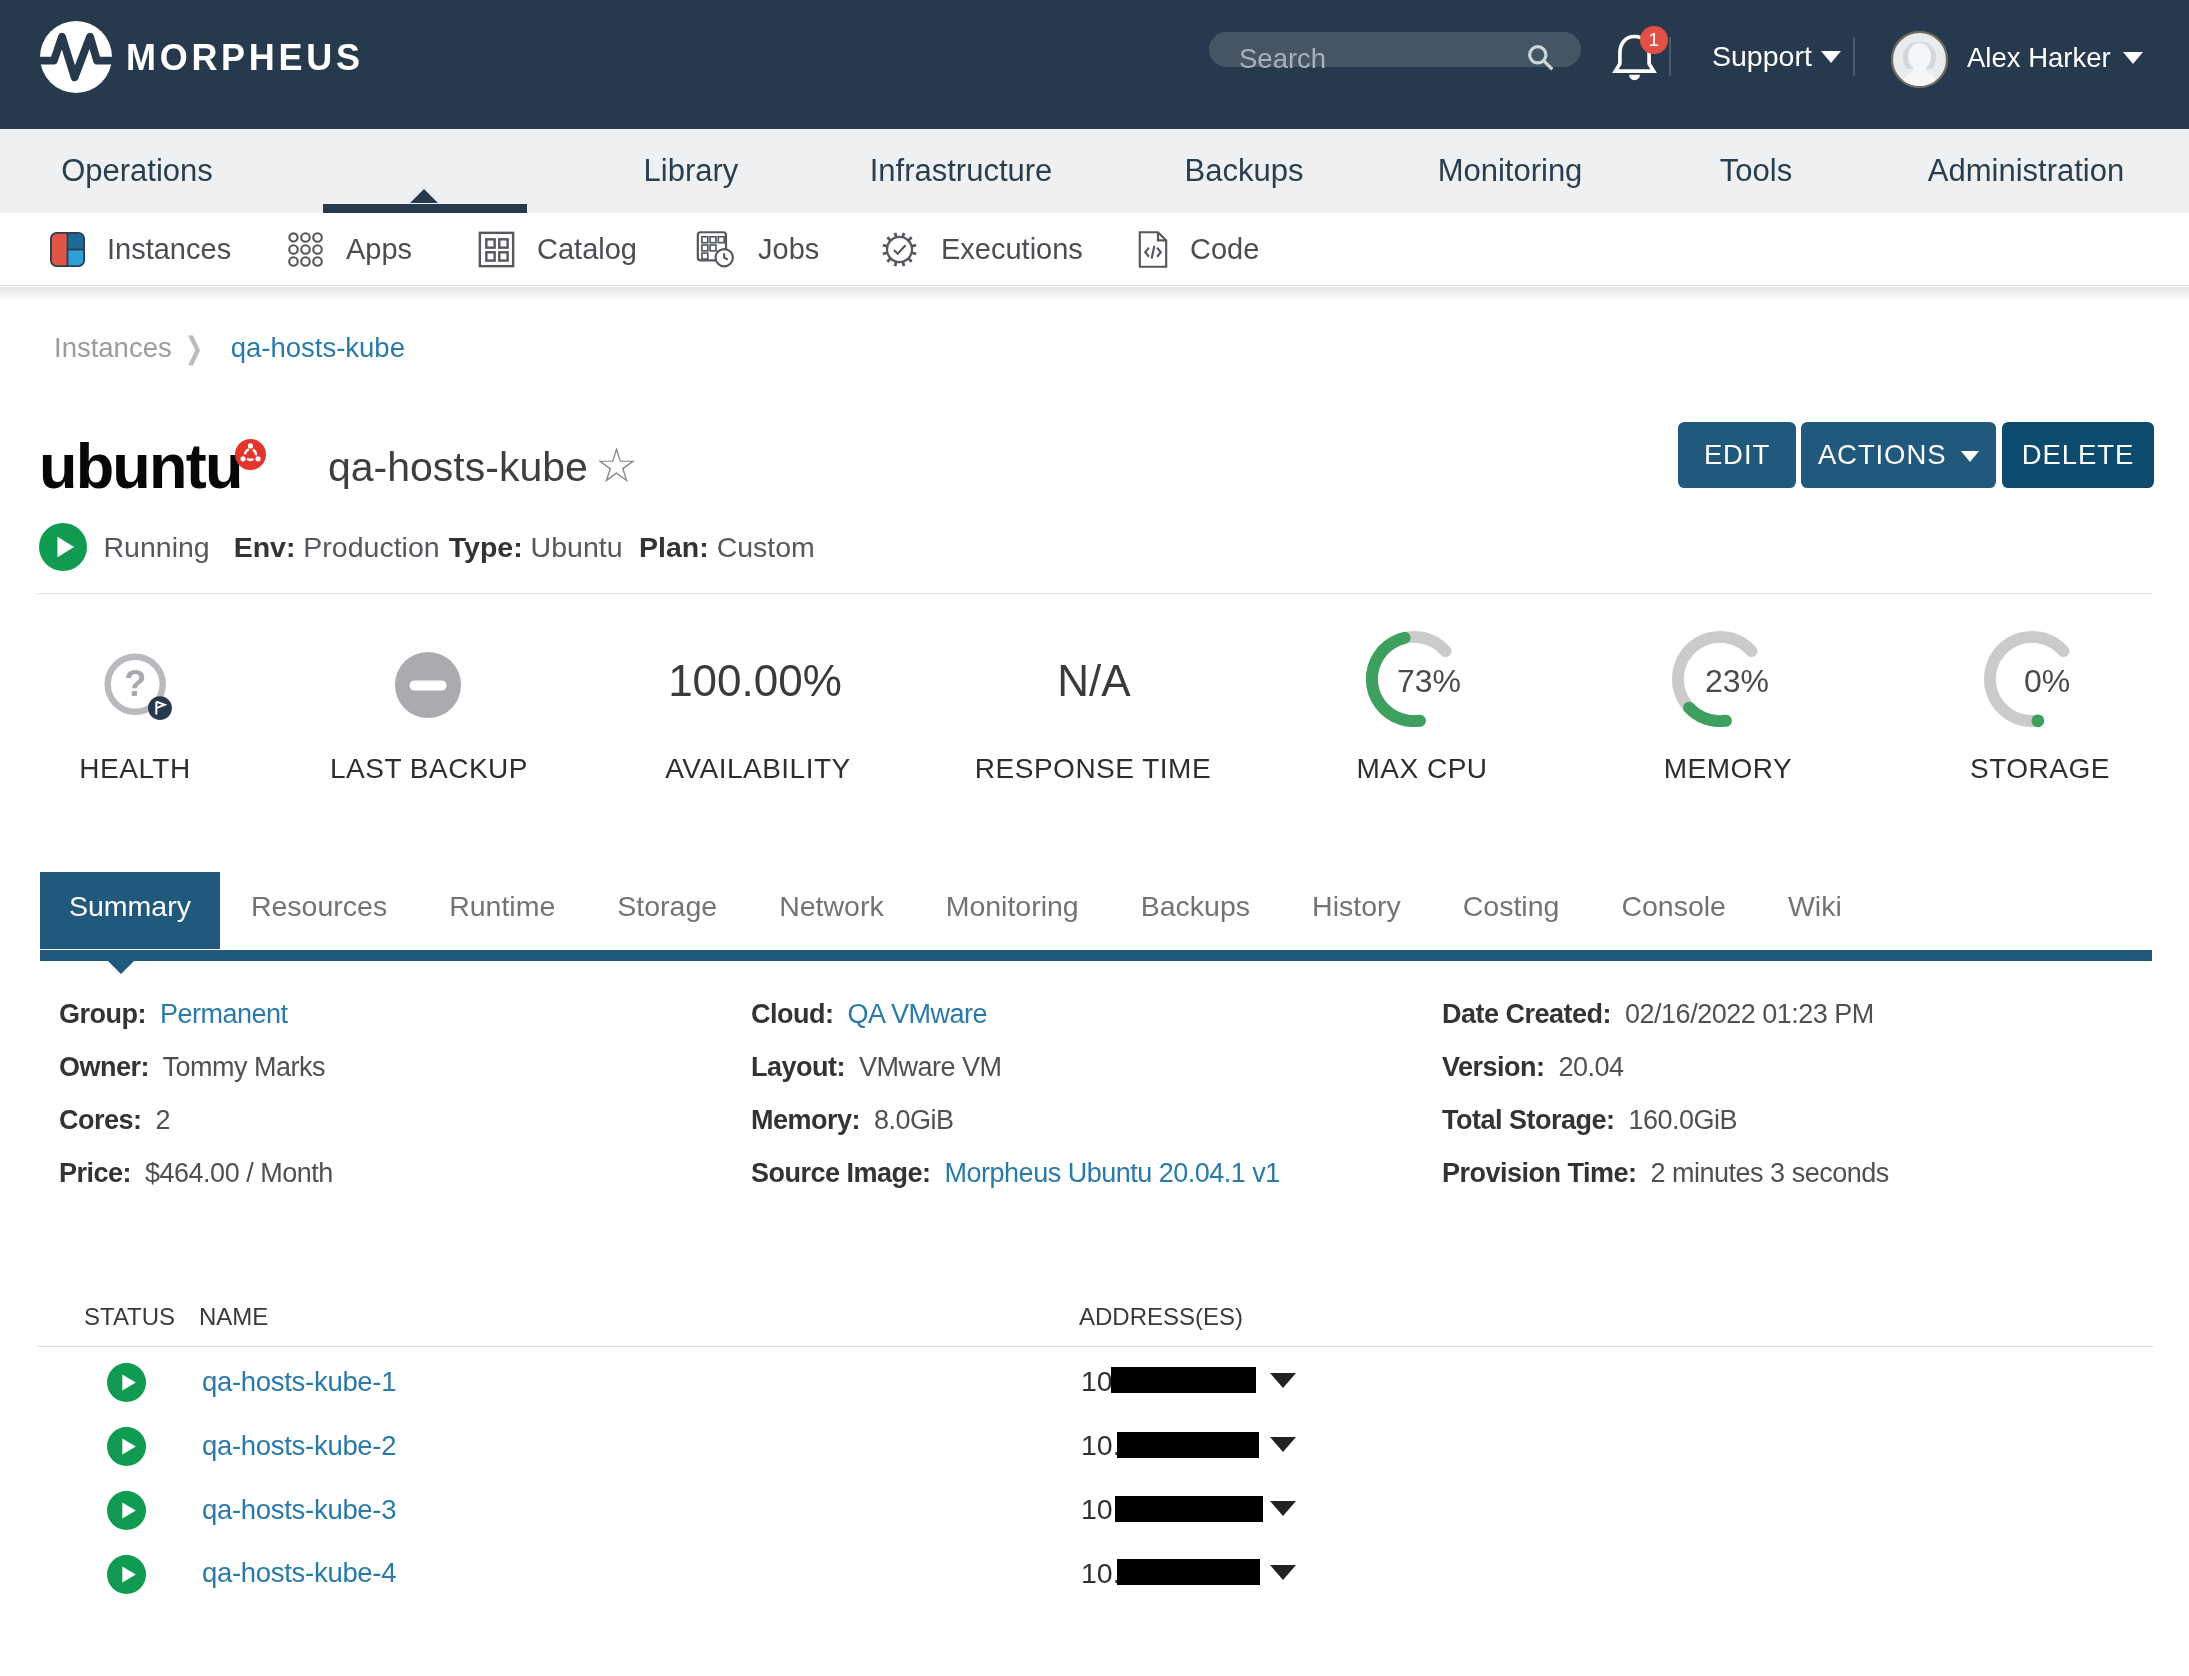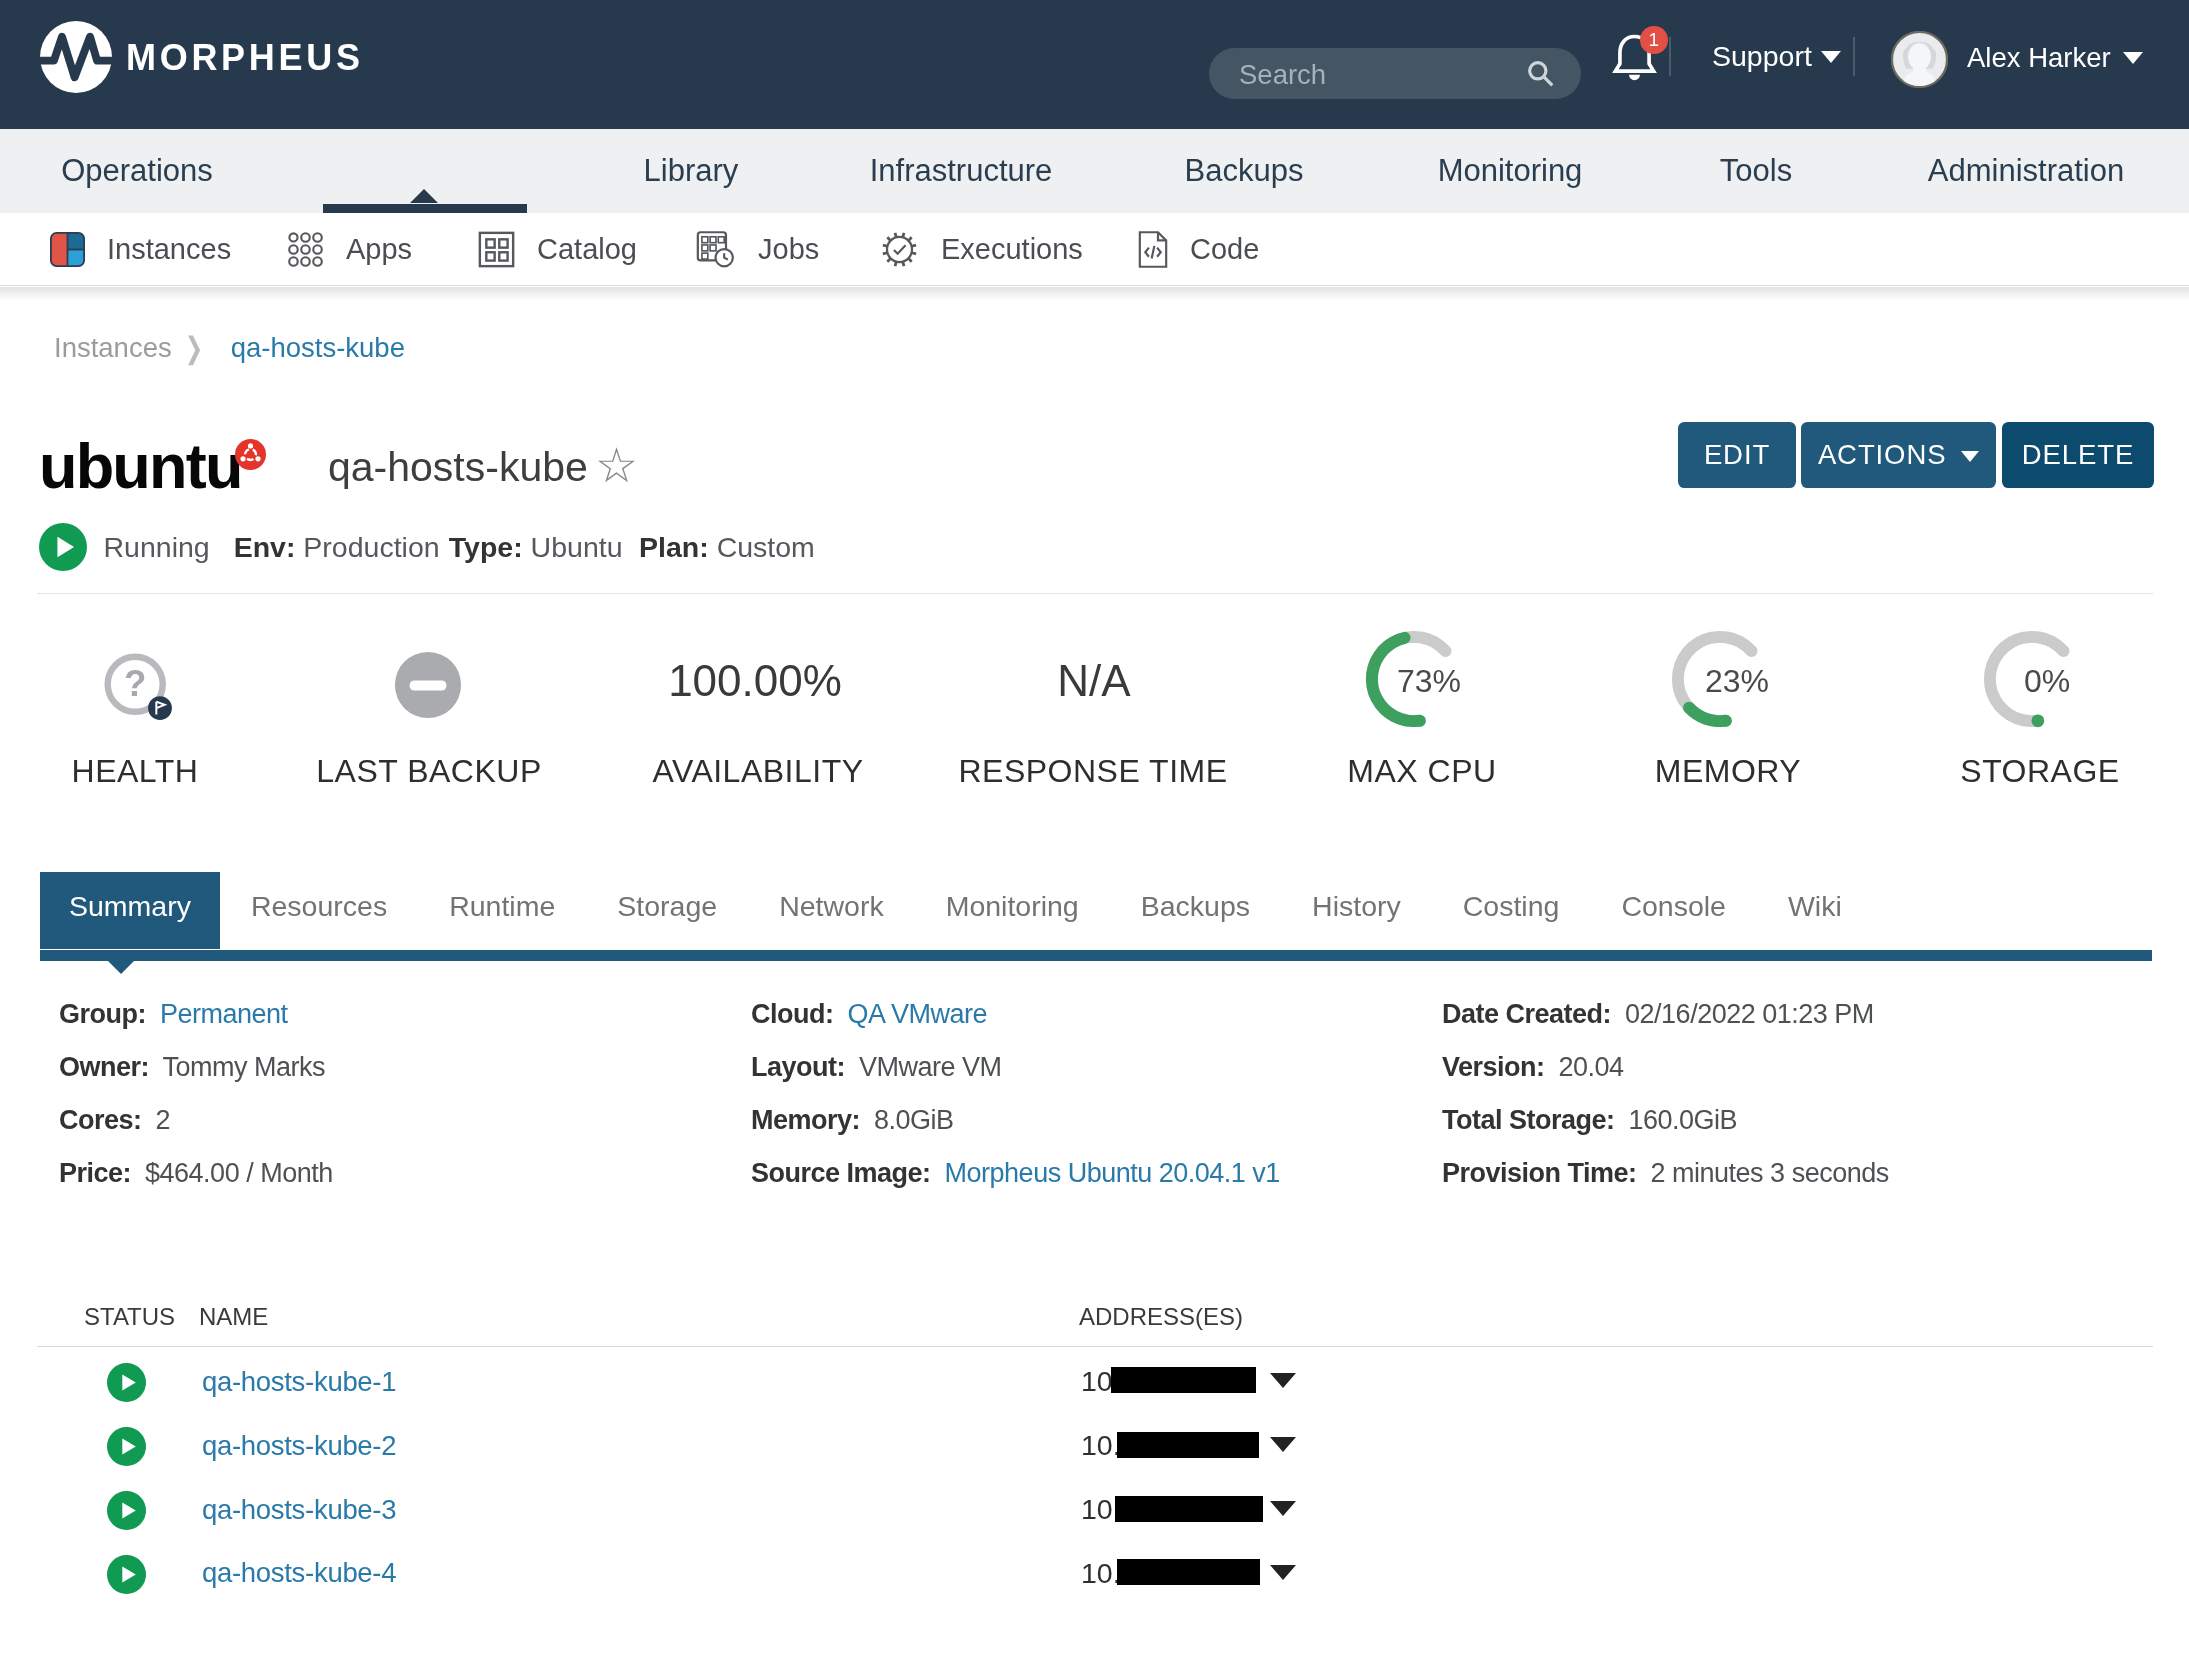--- a/index.html
+++ b/index.html
@@ -1,21 +1,21 @@
 <!DOCTYPE html>
 <html style="font-size:14.7px"><head><meta charset="utf-8">
 <style>
 *{margin:0;padding:0;box-sizing:border-box}
 html,body{width:2189px;height:1677px;background:#fff;font-family:"Liberation Sans",sans-serif;overflow:hidden;position:relative}
 .abs{position:absolute}
 
 #topbar{position:absolute;left:0;top:0;width:2189px;height:129px;background:#273a4d}
 #logo{position:absolute;left:40px;top:21px}
 #brand{position:absolute;left:126px;top:37px;color:#fff;font-size:36px;font-weight:700;letter-spacing:3.7px}
-#search{position:absolute;left:1209px;top:48px;width:372px;height:51px;background:#44566396;background:#445663;border-radius:26px}
+#search{position:absolute;left:1209px;top:32px;width:372px;height:35px;background:#44566396;background:#445663;border-radius:26px}
 #search .ph{position:absolute;left:30px;top:11px;color:#a7b1ba;font-size:27.5px}
 #search svg{position:absolute;right:26px;top:11px}
 .vsep{position:absolute;top:37px;width:1.8px;height:39px;background:#4a5c6b}
 #bellwrap{position:absolute;left:1609px;top:29px}
 #badge{position:absolute;left:1640px;top:26px;width:27.5px;height:27.5px;background:#e25045;border-radius:50%;color:#fff;font-size:19px;text-align:center;line-height:27.5px}
 #support{position:absolute;left:1712px;top:40px;color:#fff;font-size:28.5px}
 #supcaret{position:absolute;left:1821px;top:51px;width:0;height:0;border-left:10px solid transparent;border-right:10px solid transparent;border-top:12px solid #fff}
 #avatar{position:absolute;left:1891px;top:31px}
 #uname{position:absolute;left:1967px;top:42px;color:#fff;font-size:27.5px}
 #ucaret{position:absolute;left:2123px;top:52px;width:0;height:0;border-left:10px solid transparent;border-right:10px solid transparent;border-top:12px solid #fff}
@@ -42,21 +42,21 @@
 #btnedit{left:1678px;width:118px;background:#20597c}
 #btnact{left:1801px;width:195px;background:#20597c;gap:14.7px}
 #btndel{left:2002px;width:152px;background:#0c4a6e}
 .bcaret{width:0;height:0;border-left:9.2px solid transparent;border-right:9.2px solid transparent;border-top:11px solid #fff;margin-top:3.7px}
 
 #statusrow{position:absolute;left:39px;top:523px;height:48px;display:flex;align-items:center;font-size:28.5px;color:#55585c}
 #statusrow b{color:#333;font-weight:700}
 
 .hr{position:absolute;left:37px;width:2116px;height:0.9px;background:#e4e4e4}
 
-.statlabel{position:absolute;top:753px;font-size:32px;color:#2e2e30;letter-spacing:0.5px;text-align:center;transform:translateX(-50%)}
+.statlabel{position:absolute;top:753px;font-size:28px;color:#2e2e30;letter-spacing:0.5px;text-align:center;transform:translateX(-50%)}
 .bigval{position:absolute;top:656px;font-size:44px;color:#3a3a3c;transform:translateX(-50%)}
 .gauge{position:absolute;top:624px;width:110px;height:110px}
 .gpct{position:absolute;top:663px;font-size:32px;color:#4a4a4a;transform:translateX(-50%)}
 
 #tabs{position:absolute;left:40px;top:872px;height:77px;display:flex}
 #tabs .tab{height:77px;line-height:68px;padding:0 31px;font-size:28.5px;color:#737373}
 #tabs .tabactive{background:#20597c;color:#fff;padding:0 29px}
 #tabline{position:absolute;left:40px;top:950px;width:2112px;height:11px;background:#20597c}
 #tabtri{position:absolute;left:108px;top:961px;width:0;height:0;border-left:13.8px solid transparent;border-right:13.8px solid transparent;border-top:13.8px solid #20597c}
 

